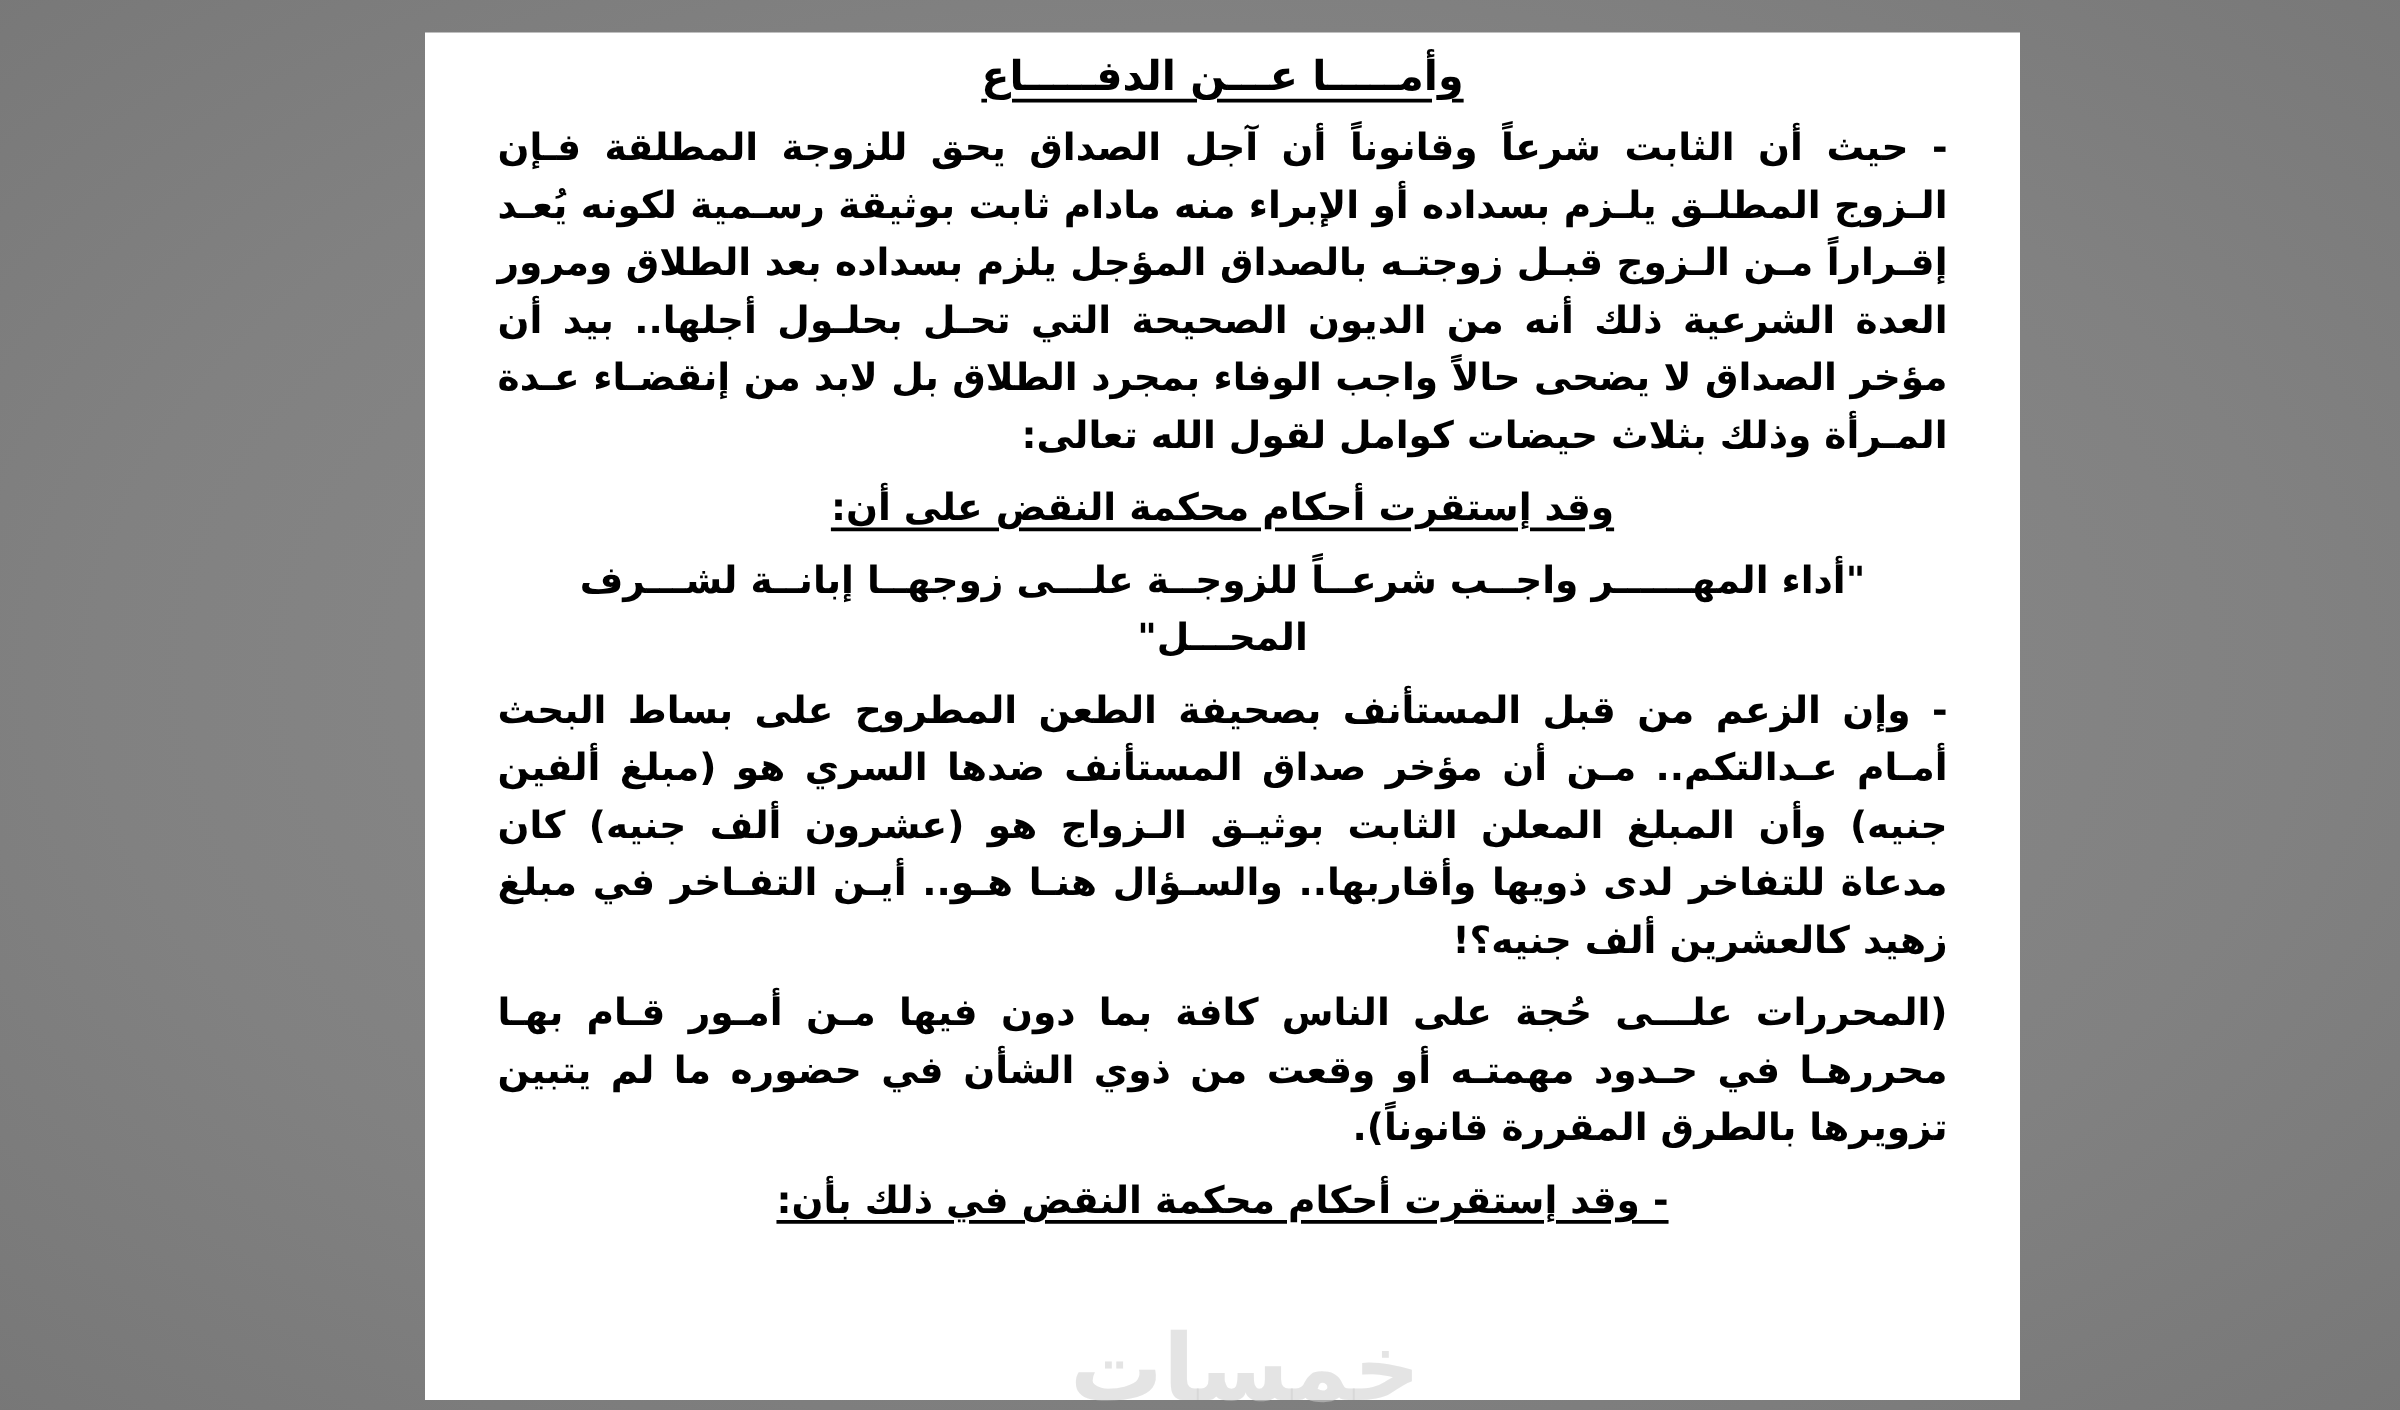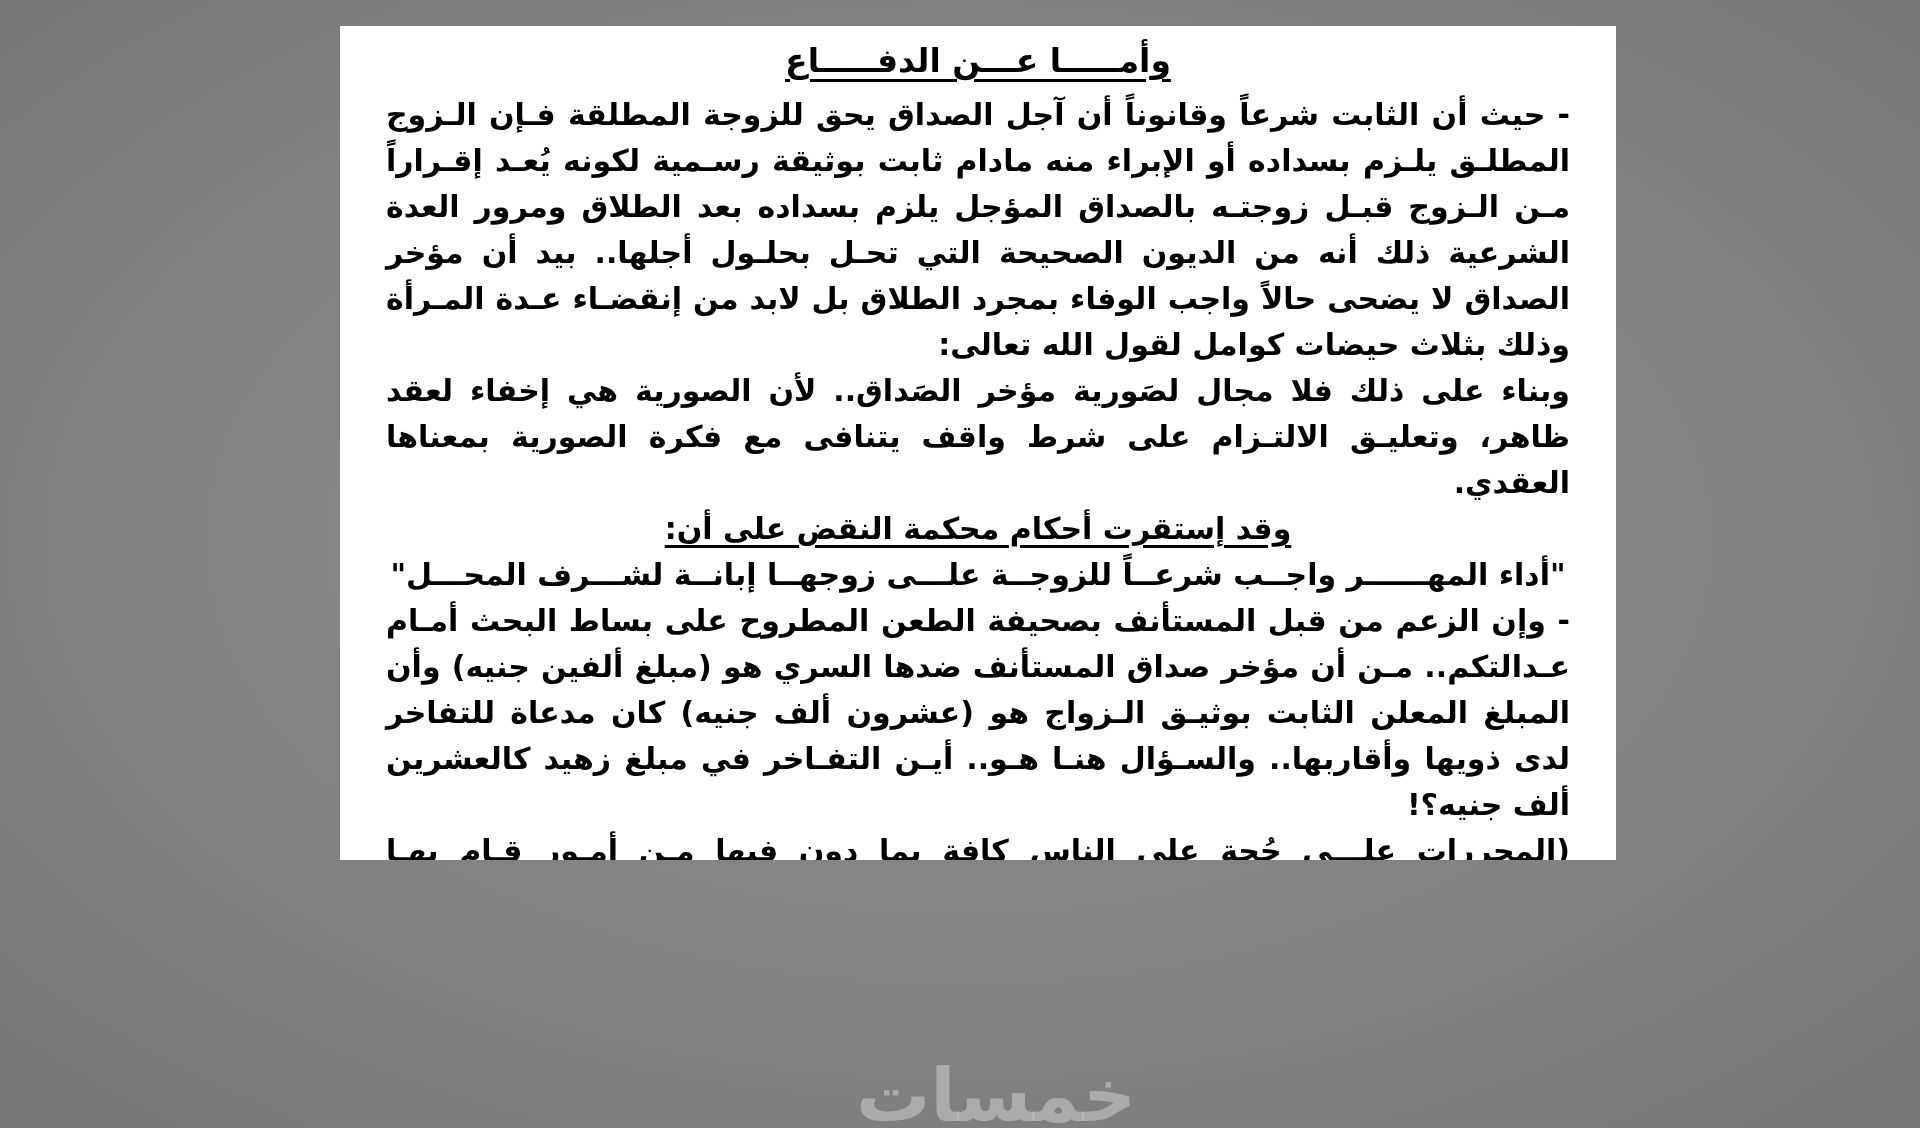--- a/index.html
+++ b/index.html
@@ -15,42 +15,42 @@
     width: 1920px;
     height: 1128px;
     background: radial-gradient(ellipse 115% 115% at 50% 48%,
                 #8c8c8c 0%, #818181 40%, #757575 68%, #4a4a4a 100%, #2e2e2e 120%);
   }
   .page {
     position: absolute;
     left: 340px;
     top: 26px;
     width: 1276px;
-    height: 834px;
+    height: 1094px;
     background: #ffffff;
     box-sizing: border-box;
     padding: 12px 46px 8px 46px;
     direction: rtl;
     color: #000000;
     font-size: 30px;
     font-weight: 700;
     line-height: 46px;
     text-align: justify;
     overflow: hidden;
   }
   .doc-title {
     margin: 0 0 8px 0;
     text-align: center;
     font-size: 33px;
     font-weight: 700;
     text-decoration: underline;
     text-underline-offset: 7px;
     letter-spacing: 0.5px;
   }
-  .page p { margin: 0; }
+  .page p { margin: 12px; }
   .justify   { text-align: justify; }
   .center    { text-align: center; }
   .rightline { text-align: right; }
   .underline { text-decoration: underline; text-underline-offset: 6px; text-align: center; }
   .verse     { text-align: right; }
   .watermark {
     position: absolute;
     left: 856px;
     top: 1052px;
     font-size: 74px;
@@ -66,21 +66,20 @@
 
 <div class="stage">
 
   <div class="page">
 
     <h1 class="doc-title">وأمـــــا عـــن الدفـــــاع</h1>
 
     <p class="justify">- حيث أن الثابت شرعاً وقانوناً أن آجل الصداق يحق للزوجة المطلقة فـإن الـزوج المطلـق يلـزم بسداده أو الإبراء منه مادام ثابت بوثيقة رسـمية لكونه يُعـد إقـراراً مـن الـزوج قبـل زوجتـه بالصداق المؤجل يلزم بسداده بعد الطلاق ومرور العدة الشرعية ذلك أنه من الديون الصحيحة التي تحـل بحلـول أجلها.. بيد أن مؤخر الصداق لا يضحى حالاً واجب الوفاء بمجرد الطلاق بل لابد من إنقضـاء عـدة المـرأة وذلك بثلاث حيضات كوامل لقول الله تعالى:</p>
 
 
-    <p class="justify">وبناء على ذلك فلا مجال لصَورية مؤخر الصَداق.. لأن الصورية هي إخفاء لعقد ظاهر، وتعليـق الالتـزام على شرط واقف يتنافى مع فكرة الصورية بمعناها العقدي.</p>
 
     <p class="center underline">وقد إستقرت أحكام محكمة النقض على أن:</p>
 
     <p class="center">"أداء المهــــــر واجــب شرعــاً للزوجــة علـــى زوجهــا إبانــة لشـــرف المحـــل"</p>
 
 
     <p class="justify">- وإن الزعم من قبل المستأنف بصحيفة الطعن المطروح على بساط البحث أمـام عـدالتكم.. مـن أن مؤخر صداق المستأنف ضدها السري هو (مبلغ ألفين جنيه) وأن المبلغ المعلن الثابت بوثيـق الـزواج هو (عشرون ألف جنيه) كان مدعاة للتفاخر لدى ذويها وأقاربها.. والسـؤال هنـا هـو.. أيـن التفـاخر في مبلغ زهيد كالعشرين ألف جنيه؟!</p>
 
 
     <p class="justify">(المحررات علـــى حُجة على الناس كافة بما دون فيها مـن أمـور قـام بهـا محررهـا في حـدود مهمتـه أو وقعت من ذوي الشأن في حضوره ما لم يتبين تزويرها بالطرق المقررة قانوناً).</p>

